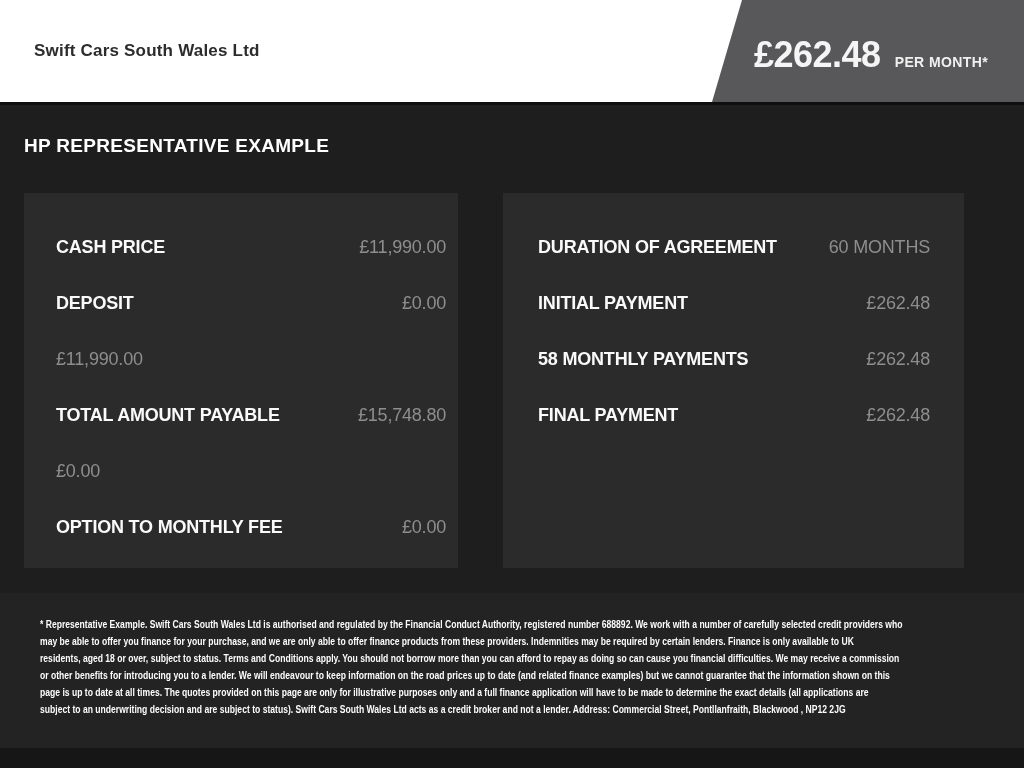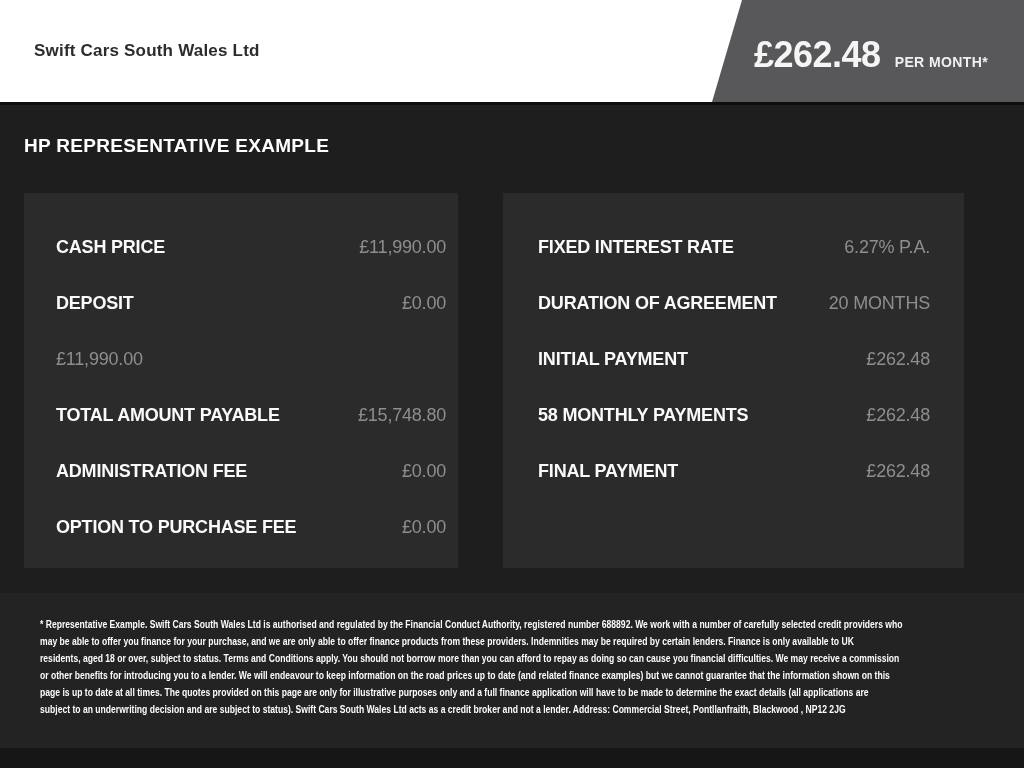--- a/index.html
+++ b/index.html
@@ -70,37 +70,32 @@
         <span class="value">£0.00</span>
       </div>
       <div class="row">
         <span class="value">£11,990.00</span>
       </div>
       <div class="row">
         <span class="label">TOTAL AMOUNT PAYABLE</span>
         <span class="value">£15,748.80</span>
       </div>
       <div class="row">
-        <span class="label">ADMINISTRATION FEE</span>
         <span class="value">£0.00</span>
       </div>
       <div class="row">
-        <span class="label">OPTION TO PURCHASE FEE</span>
+        <span class="label">OPTION TO MONTHLY FEE</span>
         <span class="value">£0.00</span>
       </div>
     </div>
 
     <div class="panel panel-right">
       <div class="row">
-        <span class="label">FIXED INTEREST RATE</span>
-        <span class="value">6.27% P.A.</span>
-      </div>
-      <div class="row">
         <span class="label">DURATION OF AGREEMENT</span>
-        <span class="value">20 MONTHS</span>
+        <span class="value">60 MONTHS</span>
       </div>
       <div class="row">
         <span class="label">INITIAL PAYMENT</span>
         <span class="value">£262.48</span>
       </div>
       <div class="row">
         <span class="label">58 MONTHLY PAYMENTS</span>
         <span class="value">£262.48</span>
       </div>
       <div class="row">

